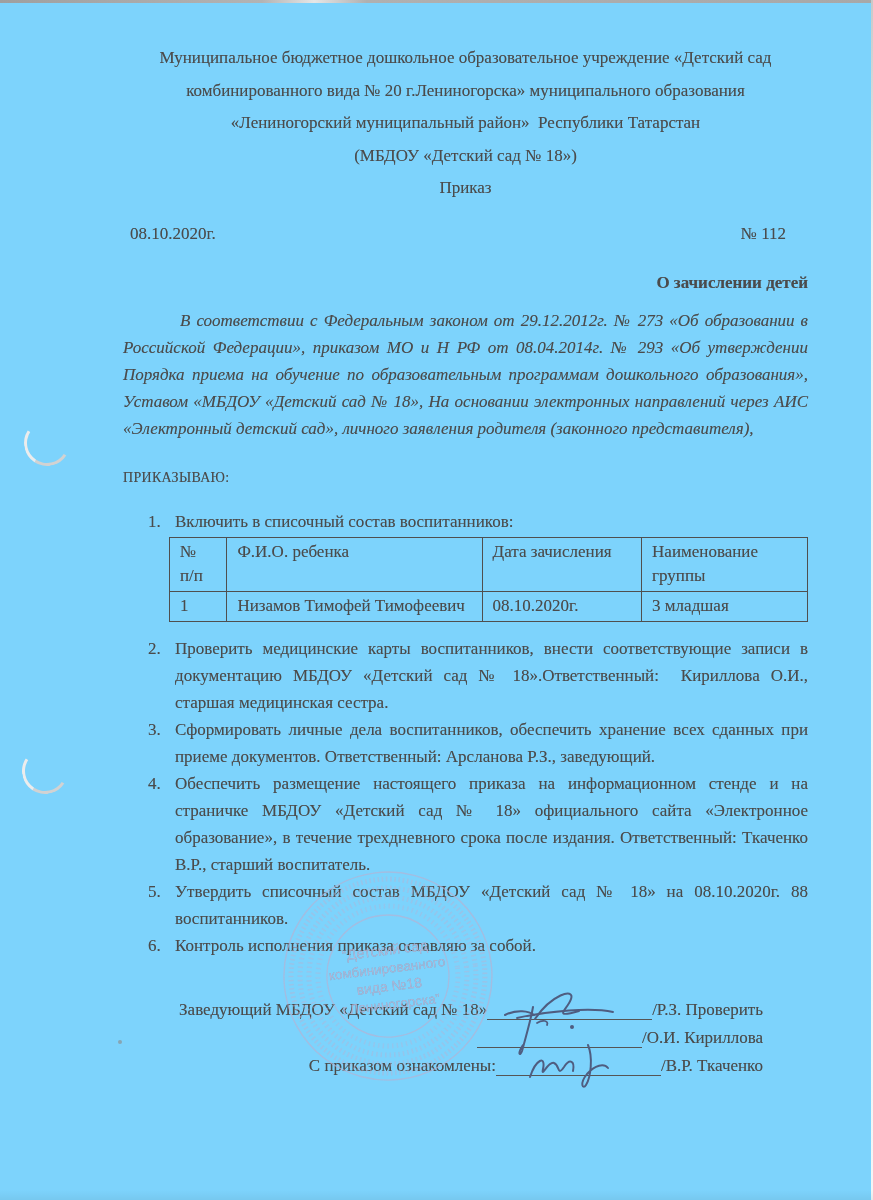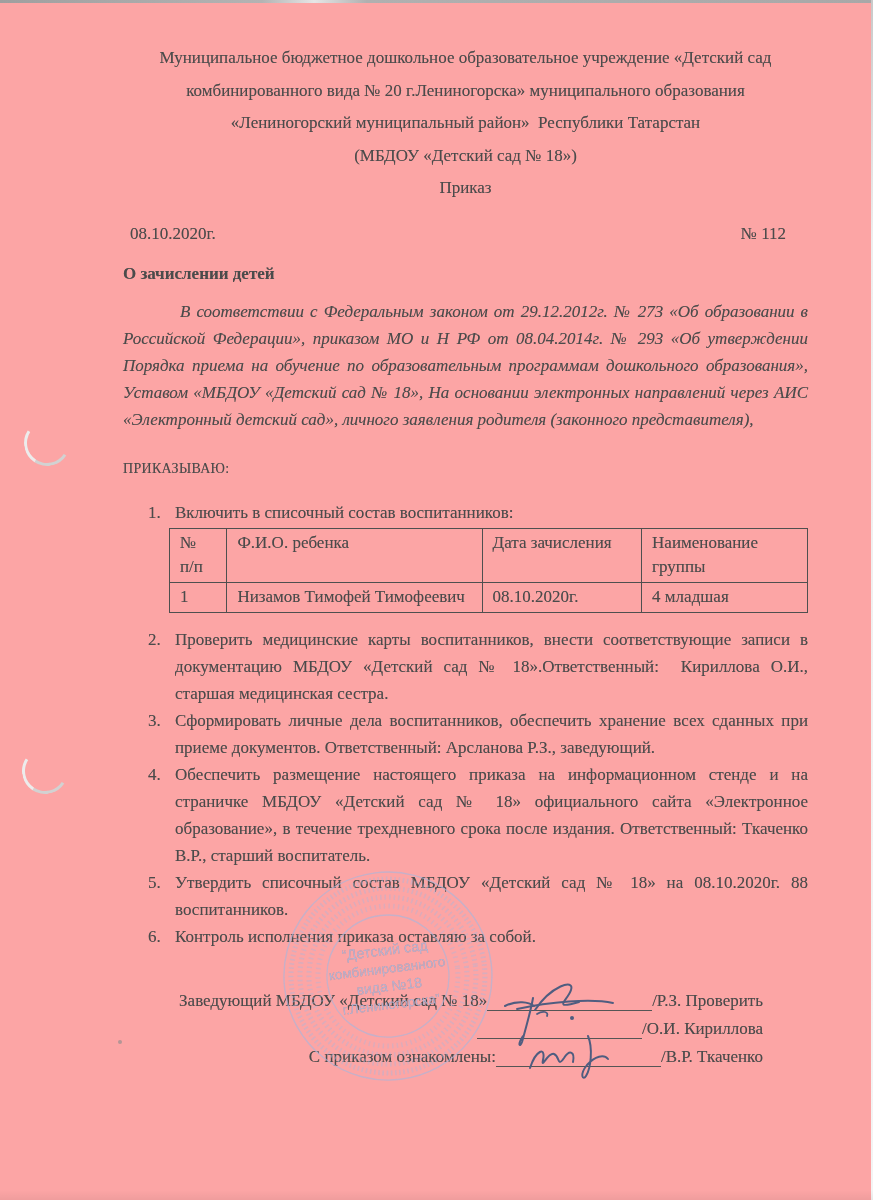--- a/index.html
+++ b/index.html
@@ -6,21 +6,21 @@
     --text:#4b4b4b;
     --stamp:#b2b4d6;
     --ink:#4f5d80;
     --line:#555555;
   }
   html,body{margin:0;padding:0;background:#e9e9e9;}
   .page{
     position:relative;
     width:873px;height:1200px;
     margin:0 auto;
-    background:#fca5a5;
+    background:#7dd3fc;
     overflow:hidden;
     font-family:"Liberation Serif","DejaVu Serif",serif;
     color:var(--text);
     text-shadow:0 0 0.4px rgba(75,75,75,0.4);
   }
   
   .scan-top{
     position:absolute;top:0;left:0;width:873px;height:3px;
     background:linear-gradient(90deg,#9f9f9f 0%,#b3b3b3 30%,#e6e6e6 36%,#b0b0b0 42%,#a8a8a8 100%);
   }
@@ -40,21 +40,21 @@
   .org-header{
     padding-top:42px;
     text-align:center;
     font-size:17px;line-height:32.5px;
   }
   .date-row{
     display:flex;justify-content:space-between;
     margin-top:15px;font-size:17px;line-height:27px;
     padding-left:7px;padding-right:22px;
   }
-  .subject{margin-top:13px;font-weight:bold;font-size:17px;line-height:27px;}
+  .subject{margin-top:22px;font-weight:bold;font-size:17px;line-height:27px;text-align:right;}
   .intro{
     margin:11px 0 0 0;
     font-size:17px;line-height:27px;
     text-align:justify;text-indent:57px;font-style:italic;
   }
   .order-word{margin-top:22px;font-size:14px;line-height:27px;letter-spacing:.3px;}
 
   .items{margin-top:17px;}
   .item{display:flex;font-size:17px;line-height:27px;}
   .item-num{flex:none;width:27px;margin-left:25px;}
@@ -137,21 +137,21 @@
                 <th class="c1">Ф.И.О. ребенка</th>
                 <th class="c2">Дата зачисления</th>
                 <th class="c3">Наименование группы</th>
               </tr>
             </thead>
             <tbody>
               <tr>
                 <td class="c0">1</td>
                 <td class="c1">Низамов Тимофей Тимофеевич</td>
                 <td class="c2">08.10.2020г.</td>
-                <td class="c3">4 младшая</td>
+                <td class="c3">3 младшая</td>
               </tr>
             </tbody>
           </table>
         </div>
       </div>
 
       <div class="item">
         <span class="item-num">2.</span>
         <div class="item-text">Проверить медицинские карты воспитанников, внести соответствующие записи в документацию МБДОУ «Детский сад № 18».Ответственный:&nbsp; Кириллова О.И., старшая медицинская сестра.</div>
       </div>

